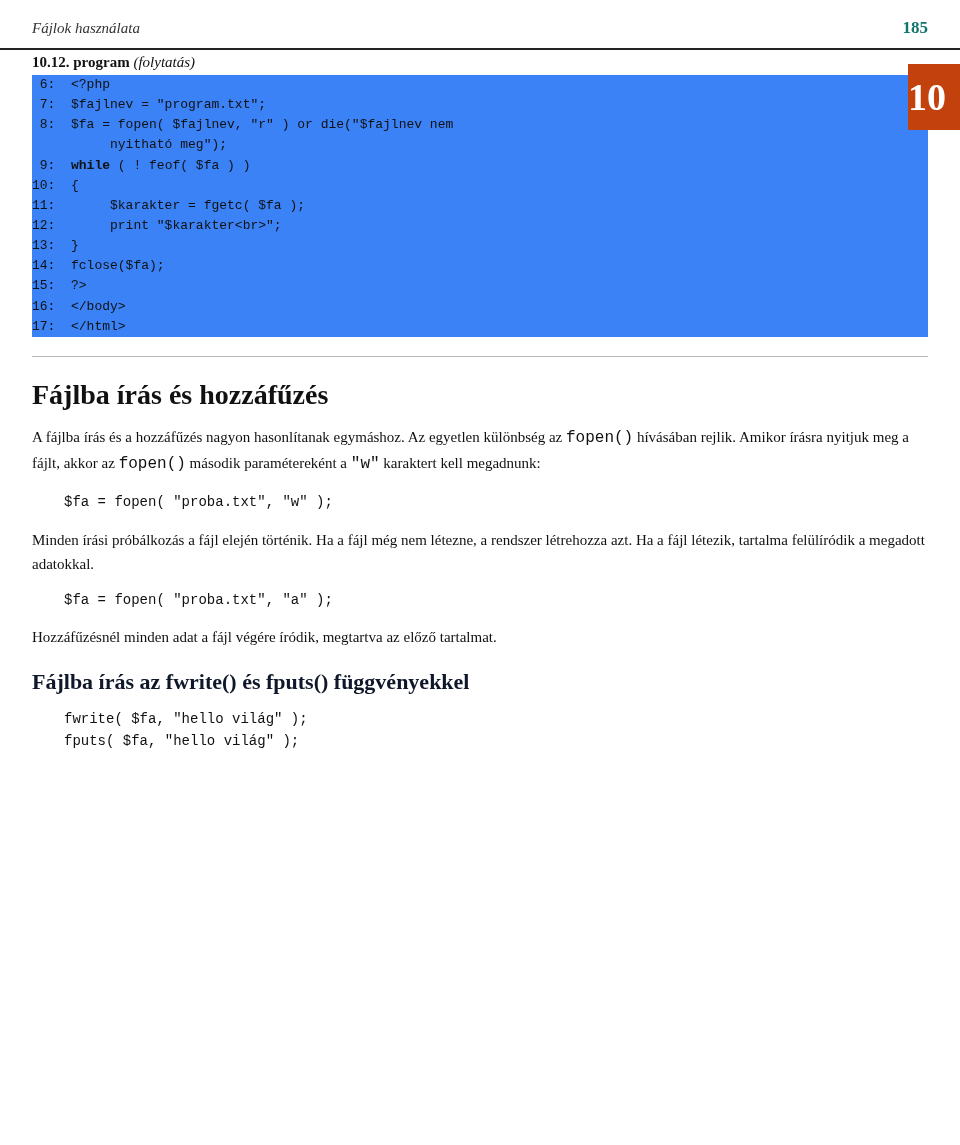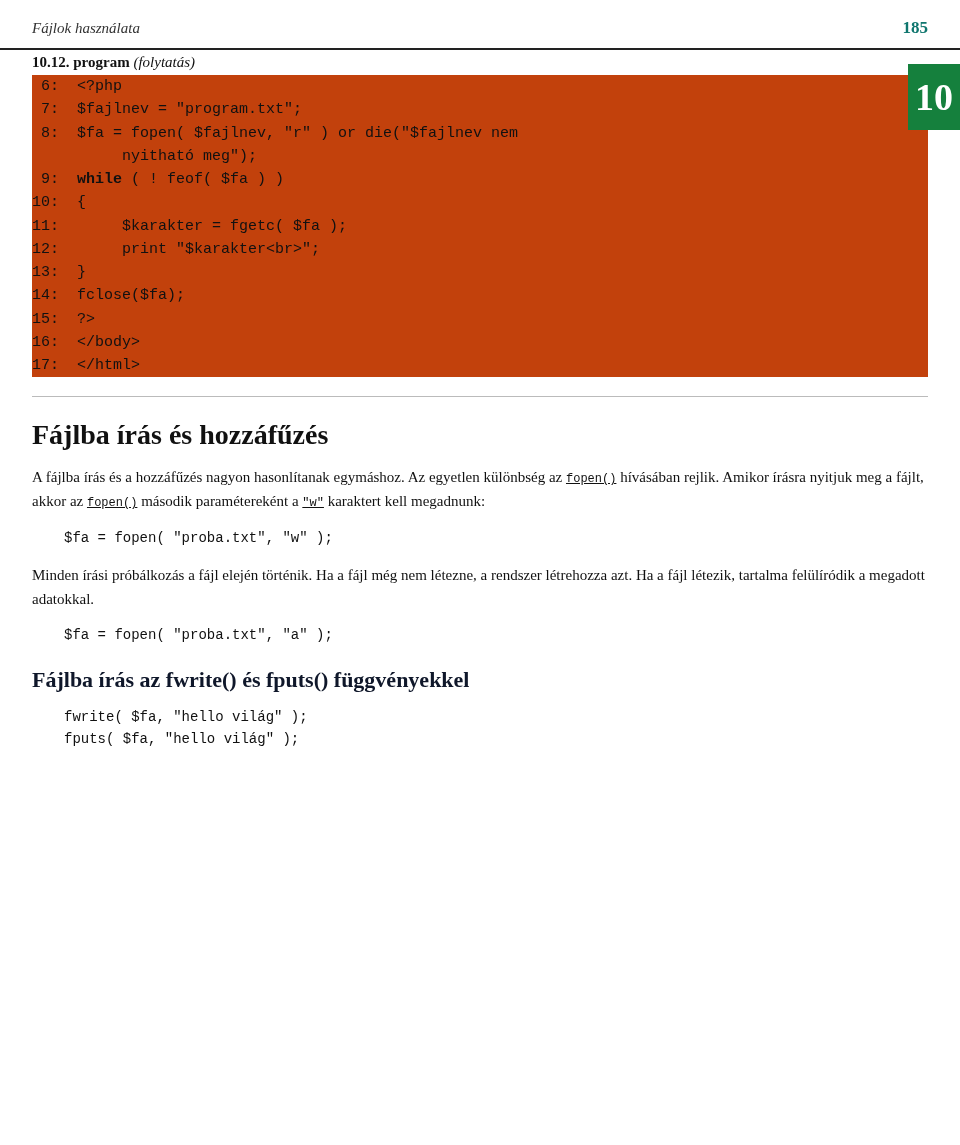--- a/index.html
+++ b/index.html
@@ -39,25 +39,24 @@
     .main-content {
       padding: 0 32px 32px 32px;
       position: relative;
     }
 
     .chapter-sidebar {
       position: absolute;
       right: 0;
       top: 10px;
       width: 52px;
-      background: #15803d;
+      background: #c2410c;
       color: #fff;
       font-size: 38px;
       font-weight: bold;
-      text-align: center;
       padding: 14px 0 14px 0;
       line-height: 1;
     }
 
     .program-heading {
       font-family: Georgia, serif;
       font-size: 15px;
       font-weight: bold;
       margin-top: 4px;
       margin-bottom: 4px;
@@ -67,22 +66,22 @@
       font-weight: bold;
     }
 
     .program-heading .program-sub {
       font-weight: normal;
       font-style: italic;
     }
 
     .code-block {
       font-family: 'Courier New', Courier, monospace;
-      font-size: 15px;
-      background: #c2410c;
+      font-size: 13px;
+      background: #3b82f6;
       border: none;
       margin: 2px 0 19px 0;
       white-space: pre;
       line-height: 1.55;
       color: #111;
     }
 
     .code-block .kw {
       font-weight: bold;
     }
@@ -113,23 +112,22 @@
     .body-text {
       font-family: Georgia, serif;
       font-size: 15px;
       line-height: 1.6;
       margin-bottom: 10px;
       color: #111;
     }
 
     .body-text code, .inline-code {
       font-family: 'Courier New', Courier, monospace;
-      font-size: 12px;
+      font-size: 16px;
       background: none;
-      text-decoration: underline;
     }
 
     .code-snippet {
       font-family: 'Courier New', Courier, monospace;
       font-size: 14px;
       margin: 14px 0 14px 32px;
       white-space: pre;
       line-height: 1.55;
       display: block;
     }
@@ -177,20 +175,23 @@
 
   <code class="code-snippet">$fa = fopen( "proba.txt", "w" );</code>
 
   <p class="body-text">
     Minden írási próbálkozás a fájl elején történik. Ha a fájl még nem létezne, a rendszer létrehozza azt. Ha a fájl létezik, tartalma felülíródik a megadott adatokkal.
   </p>
 
 
   <code class="code-snippet">$fa = fopen( "proba.txt", "a" );</code>
 
+  <p class="body-text">
+    Hozzáfűzésnél minden adat a fájl végére íródik, megtartva az előző tartalmat.
+  </p>
 
   <h2 class="section-heading-2">Fájlba írás az fwrite() és fputs() függvényekkel</h2>
 
 
   <code class="code-snippet">fwrite( $fa, "hello világ" );
 fputs( $fa, "hello világ" );</code>
 
 </div>
 
 </body></html>

